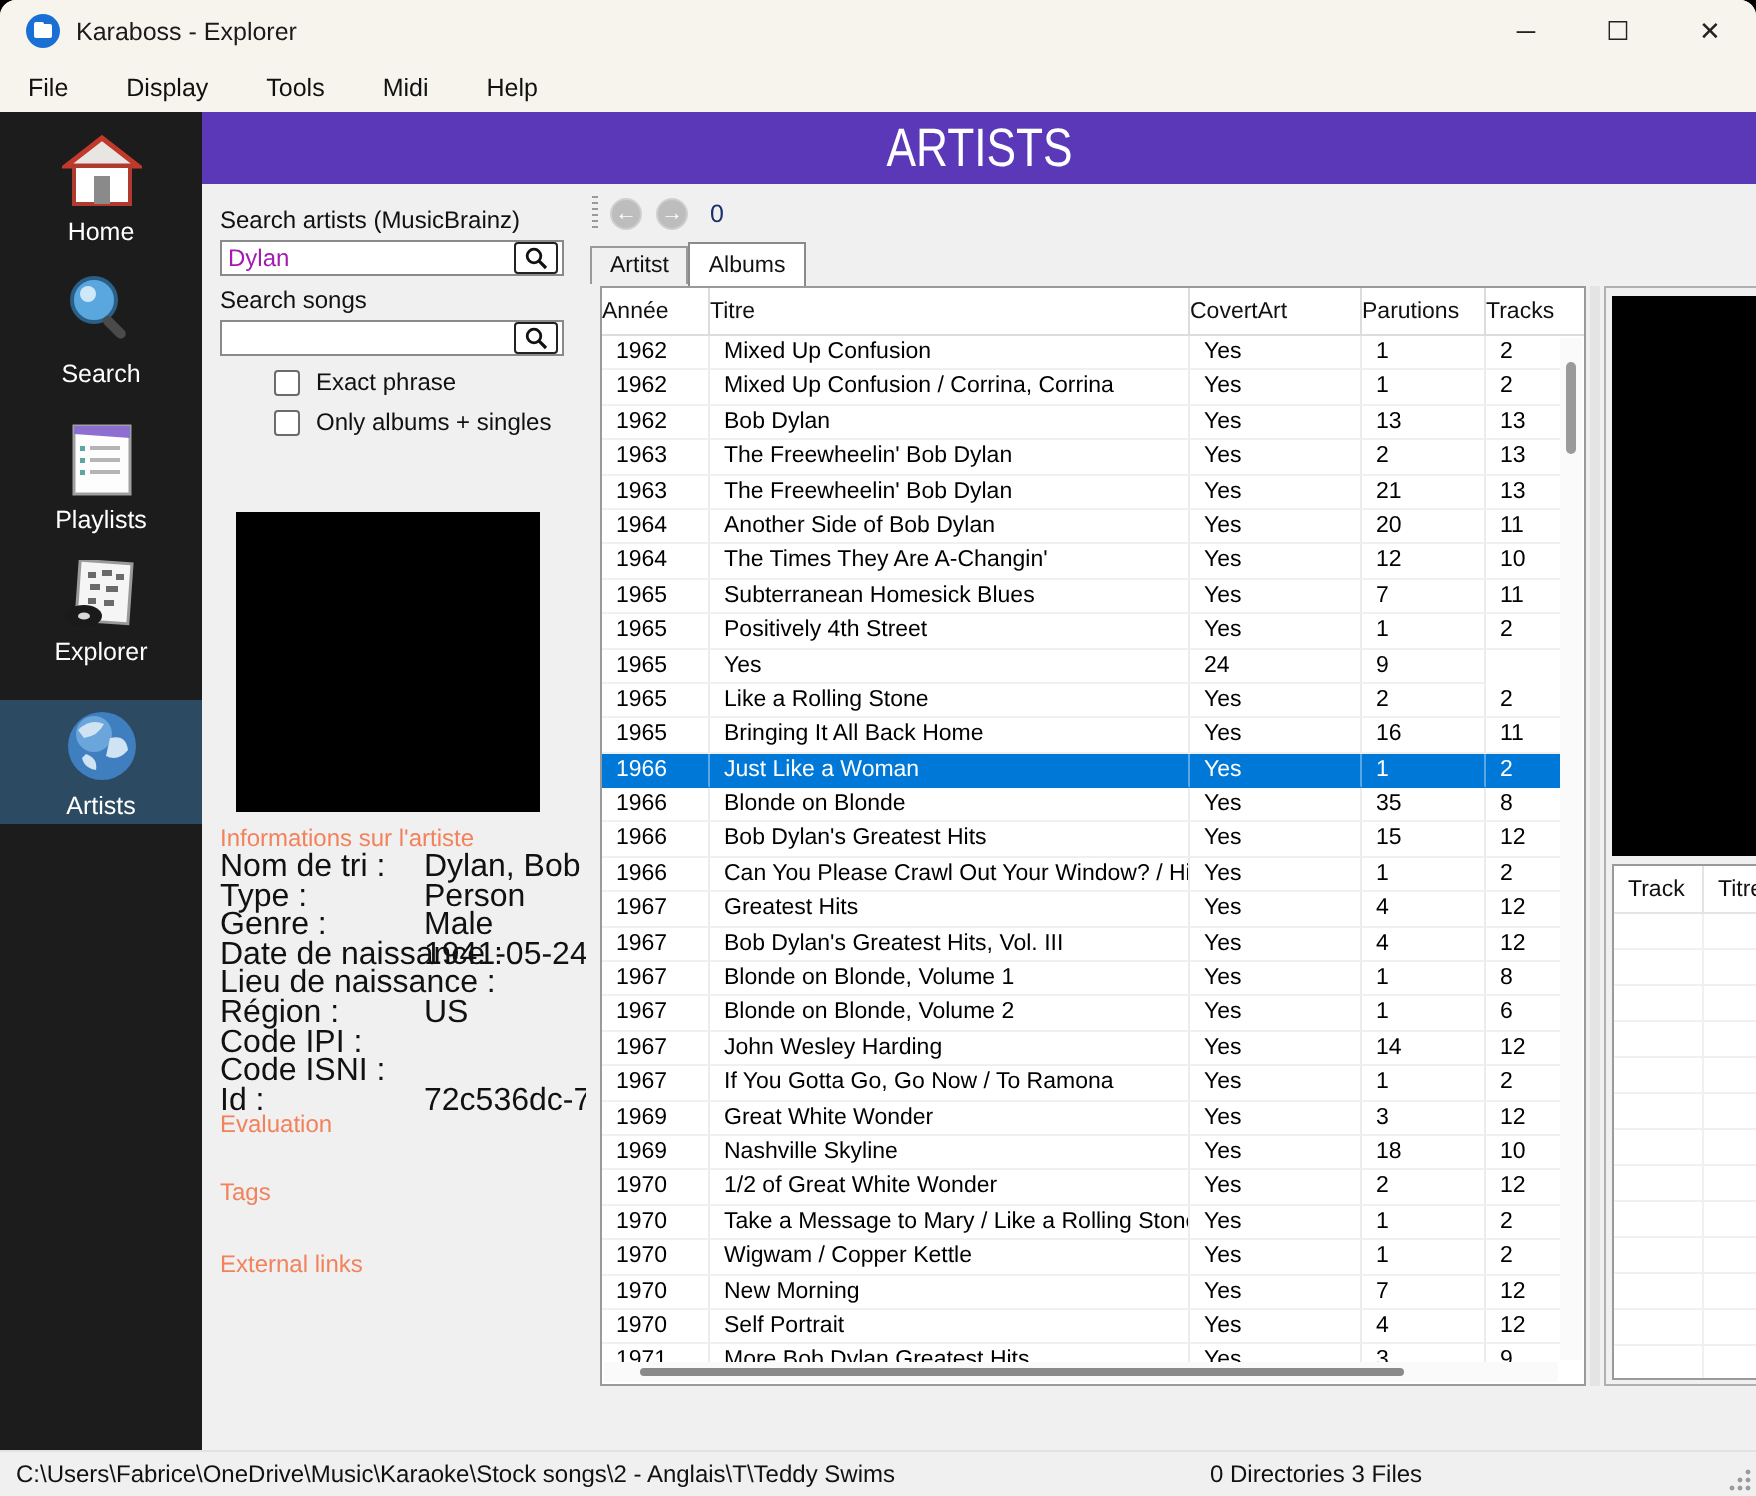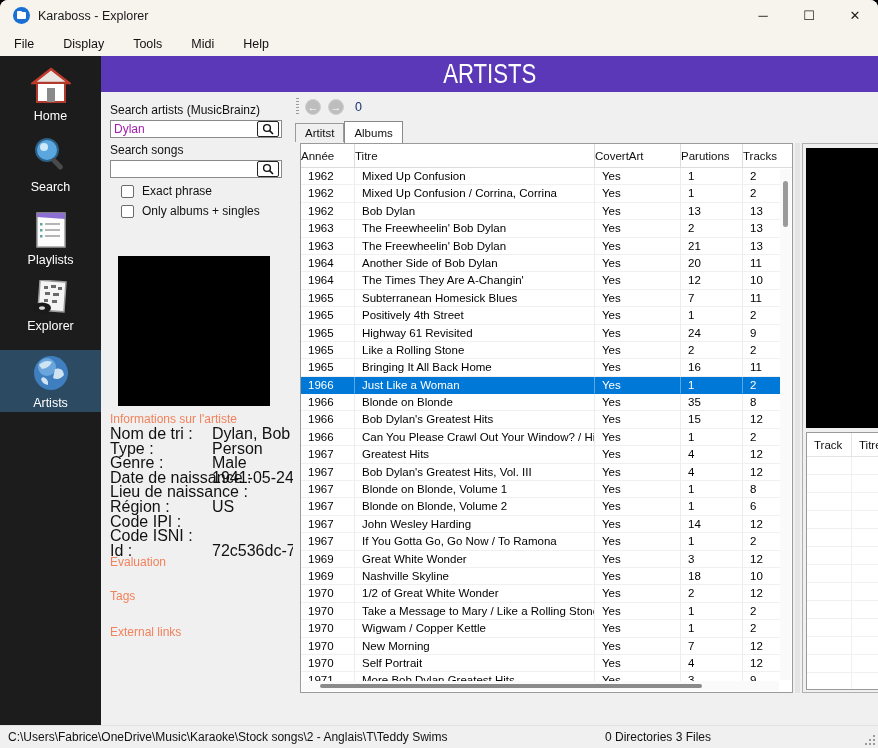--- a/index.html
+++ b/index.html
@@ -49,21 +49,21 @@
   
   .left-panel { position:absolute; left:101px; top:92px; width:192px; height:633px;
     background:#f0f0f0; font-size:12px; color:#111; }
   .lp-label { position:absolute; left:9px; }
   .lp-input { position:absolute; left:9px; width:172px; height:18px; background:#fff;
     border:1px solid #8a8a8a; font-size:12px; padding:0 24px 0 3px;
     font-family:"Liberation Sans", sans-serif; color:#a21caf; }
   .mag-btn { position:absolute; width:22px; height:16px; background:#fff;
     border:1px solid #222; border-radius:2px; display:flex; align-items:center;
     justify-content:center; }
-  .chk-row { position:absolute; left:20px; display:flex; align-items:center; }
+  .chk-row { position:absolute; left:0; display:flex; align-items:center;padding-left:36px; }
   .chk-box { width:13px; height:13px; background:#fff; border:1px solid #6b6b6b;
     border-radius:2px; margin-right:8px; }
   .art-image { position:absolute; left:17px; top:164px; width:152px; height:150px;
     background:#000; }
   .info-title { position:absolute; left:9px; top:320px; color:#f2825c; font-size:12px; }
   .info-grid { position:absolute; left:9px; top:335px; width:180px; display:grid;
     grid-template-columns:102px 1fr; line-height:14.6px; font-size:16px; }
   .info-grid div { white-space:nowrap; }
   .sec { position:absolute; left:9px; color:#f2825c; font-size:12px; }
 
@@ -383,21 +383,20 @@
           </div>
           <div class="t-row">
             <div>1965</div>
             <div>Positively 4th Street</div>
             <div>Yes</div>
             <div>1</div>
             <div>2</div>
           </div>
           <div class="t-row">
             <div>1965</div>
-            <div>Highway 61 Revisited</div>
             <div>Yes</div>
             <div>24</div>
             <div>9</div>
           </div>
           <div class="t-row">
             <div>1965</div>
             <div>Like a Rolling Stone</div>
             <div>Yes</div>
             <div>2</div>
             <div>2</div>

